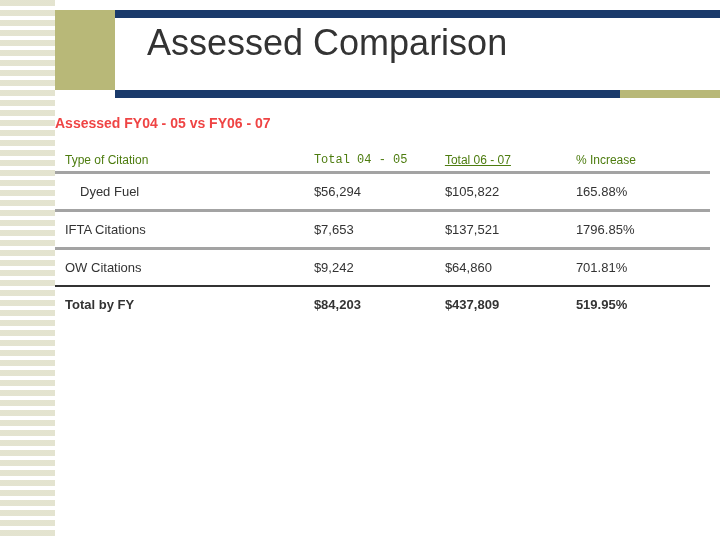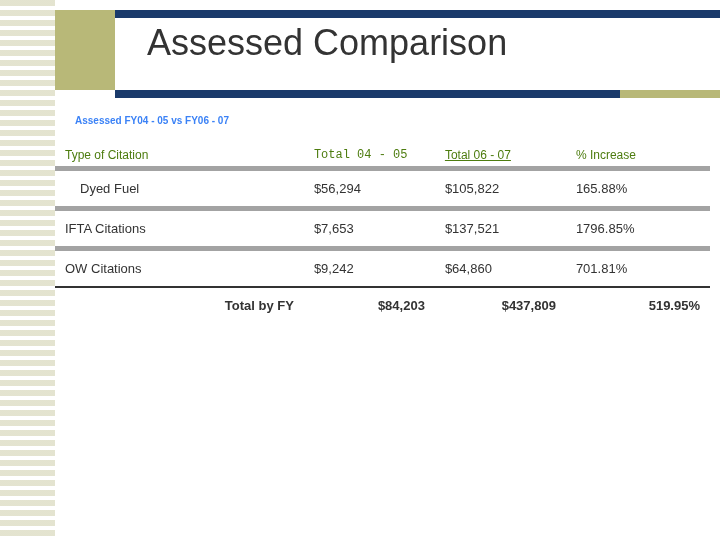--- a/index.html
+++ b/index.html
@@ -79,25 +79,24 @@
     .content-area {
       position: absolute;
       left: 55px;
       top: 115px;
       right: 10px;
       bottom: 20px;
     }
 
     
     .subtitle {
-      font-size: 10px;
+      font-size: 14px;
       font-weight: bold;
-      color: #3b82f6;
+      color: #ef4444;
       margin-bottom: 18px;
-      margin-left: 20px;
     }
 
     
     .comparison-table {
       width: 100%;
       border-collapse: collapse;
       font-size: 13px;
       margin-left: 0;
     }
 
@@ -107,32 +106,31 @@
       padding: 4px 10px;
       text-align: left;
       font-size: 12px;
     }
 
     .comparison-table thead tr th:not(:first-child) {
       text-align: left;
     }
 
     .comparison-table tbody tr {
-      border-top: 5px solid #a3a3a3;
+      border-top: 3px solid #a3a3a3;
     }
 
     .comparison-table tbody tr td {
       padding: 10px 10px;
       color: #333333;
       font-size: 13px;
     }
 
     .comparison-table tbody tr:last-child {
       border-top: 2px solid #333333;
-      text-align: right;
     }
 
     .comparison-table tbody tr:last-child td {
       font-weight: bold;
     }
 
     .col-type { width: 38%; }
     .col-total04 { width: 20%; font-family: Liberation Mono, monospace; }
     .col-total06 { width: 20%; text-decoration: underline; }
     .col-pct { width: 22%; }

